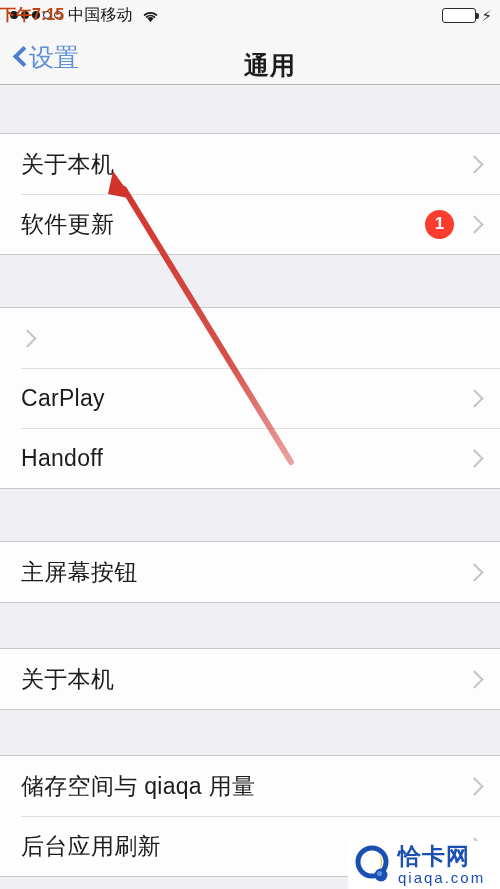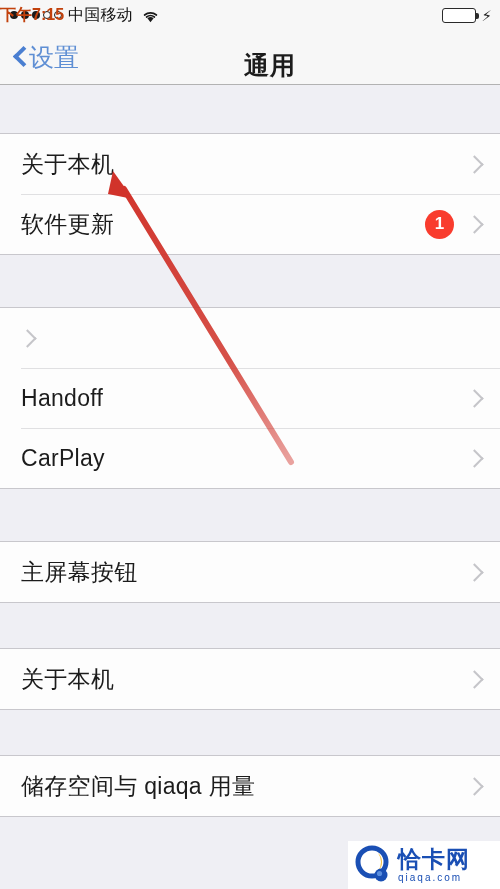--- a/index.html
+++ b/index.html
@@ -112,21 +112,21 @@
     display:flex; align-items:center; gap:4px;
     padding-left:6px;
   }
   .wm-logo{ width:40px; height:40px; flex:none; }
   .wm-text{ display:flex; flex-direction:column; line-height:1; }
   .wm-cn{
     font-size:23px; font-weight:bold;
     color:#1a4fb4; letter-spacing:1px;
   }
   .wm-en{
-    font-size:10px; color:#1a4fb4; letter-spacing:2px; margin-top:2px;
+    font-size:15px; color:#1a4fb4; letter-spacing:2px; margin-top:2px;
   }
 </style>
 </head>
 <body>
 
 <div id="screen">
 
   <div class="status-bar">
     <div class="sb-left">
       <span class="dots">
@@ -185,31 +185,31 @@
 
     <div class="gap" style="height:52px"></div>
 
     <div class="group">
       <div class="row">
         <span class="row-right">
           <span class="chev"></span>
         </span>
       </div>
       <div class="row">
+        <span class="row-label">CarPlay</span>
+        <span class="row-right">
+          <span class="chev"></span>
+        </span>
+      </div>
+      <div class="row">
         <span class="row-label">Handoff</span>
         <span class="row-right">
           <span class="chev"></span>
         </span>
       </div>
-      <div class="row">
-        <span class="row-label">CarPlay</span>
-        <span class="row-right">
-          <span class="chev"></span>
-        </span>
-      </div>
     </div>
 
     <div class="gap" style="height:52px"></div>
 
     <div class="group">
       <div class="row">
         <span class="row-label">主屏幕按钮</span>
         <span class="row-right">
           <span class="chev"></span>
         </span>
@@ -225,20 +225,26 @@
           <span class="chev"></span>
         </span>
       </div>
     </div>
 
     <div class="gap" style="height:45px"></div>
 
     <div class="group">
       <div class="row">
         <span class="row-label">储存空间与 qiaqa 用量</span>
+        <span class="row-right">
+          <span class="chev"></span>
+        </span>
+      </div>
+      <div class="row">
+        <span class="row-label">后台应用刷新</span>
         <span class="row-right">
           <span class="chev"></span>
         </span>
       </div>
     </div>
 
   </div>
 
   <svg class="annot" viewBox="0 0 500 889">
     <defs>

